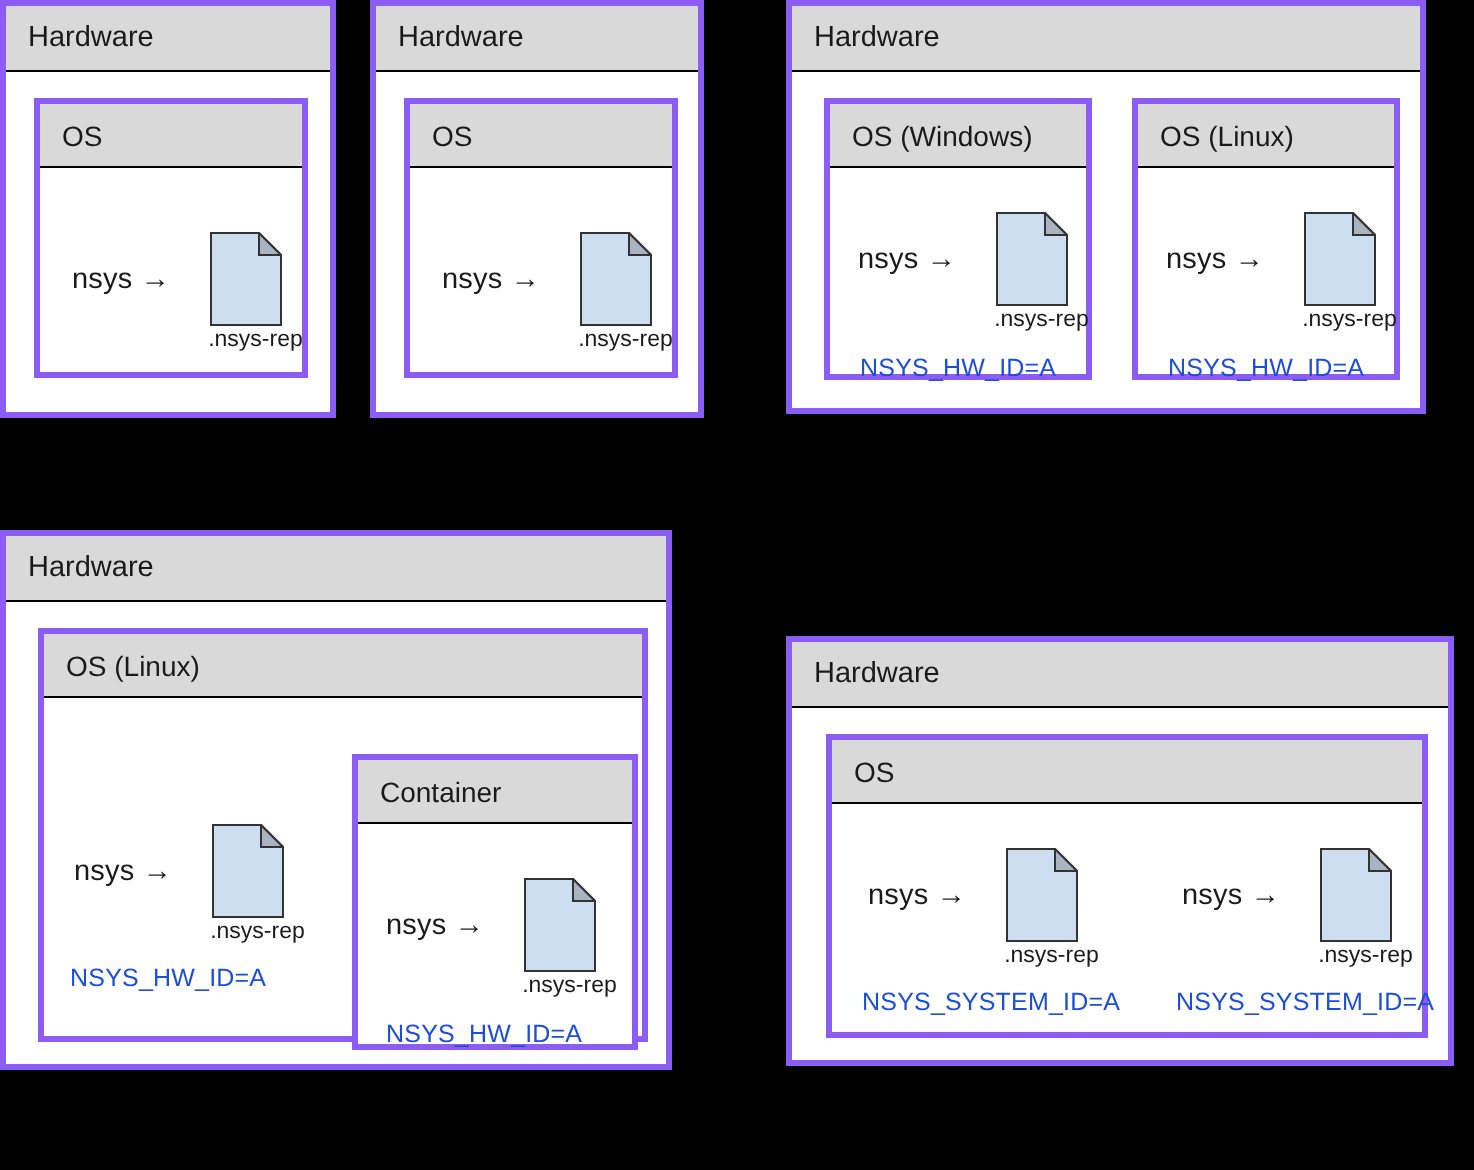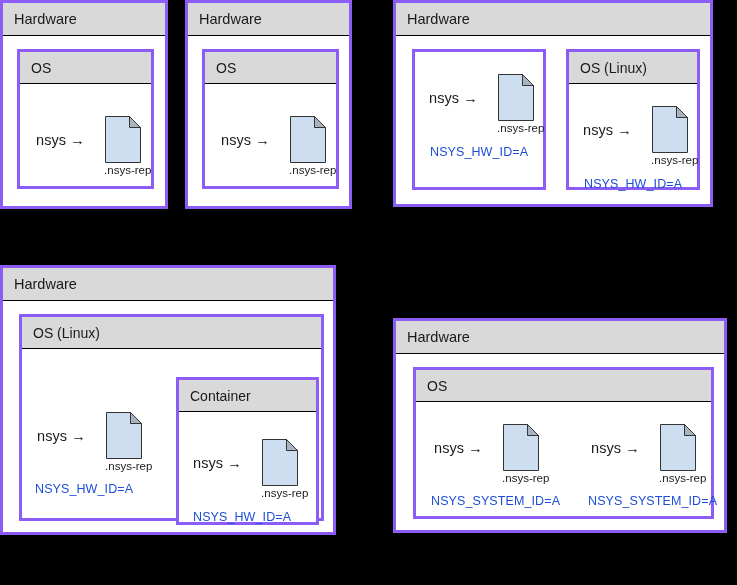--- a/index.html
+++ b/index.html
@@ -148,20 +148,23 @@
     </div>
   </div>
 
   <div class="box panel" style="left:393px; top:0px; width:320px; height:207px;">
     <div class="box-header">
       <span>Hardware</span>
     </div>
     <div class="box-body">
 
       <div class="box" style="left:16px; top:13px; width:134px; height:141px;">
+        <div class="box-header">
+          <span>OS (Windows)</span>
+        </div>
         <div class="box-body">
 
           <div class="nsys-group" style="left:14px; top:22px;">
             <span class="nsys-label">nsys →</span>
             <div class="doc-wrap">
               <svg class="doc-icon" viewBox="0 0 36 47">
                 <path d="M0.5 0.5 H24.5 L35.5 11.5 V46.5 H0.5 Z" fill="#cddef0" stroke="#333333" stroke-width="1"></path>
                 <path d="M24.5 0.5 L35.5 11.5 H24.5 Z" fill="#a8b4c0" stroke="#333333" stroke-width="1"></path>
               </svg>
               <span class="doc-caption">.nsys-rep</span>

